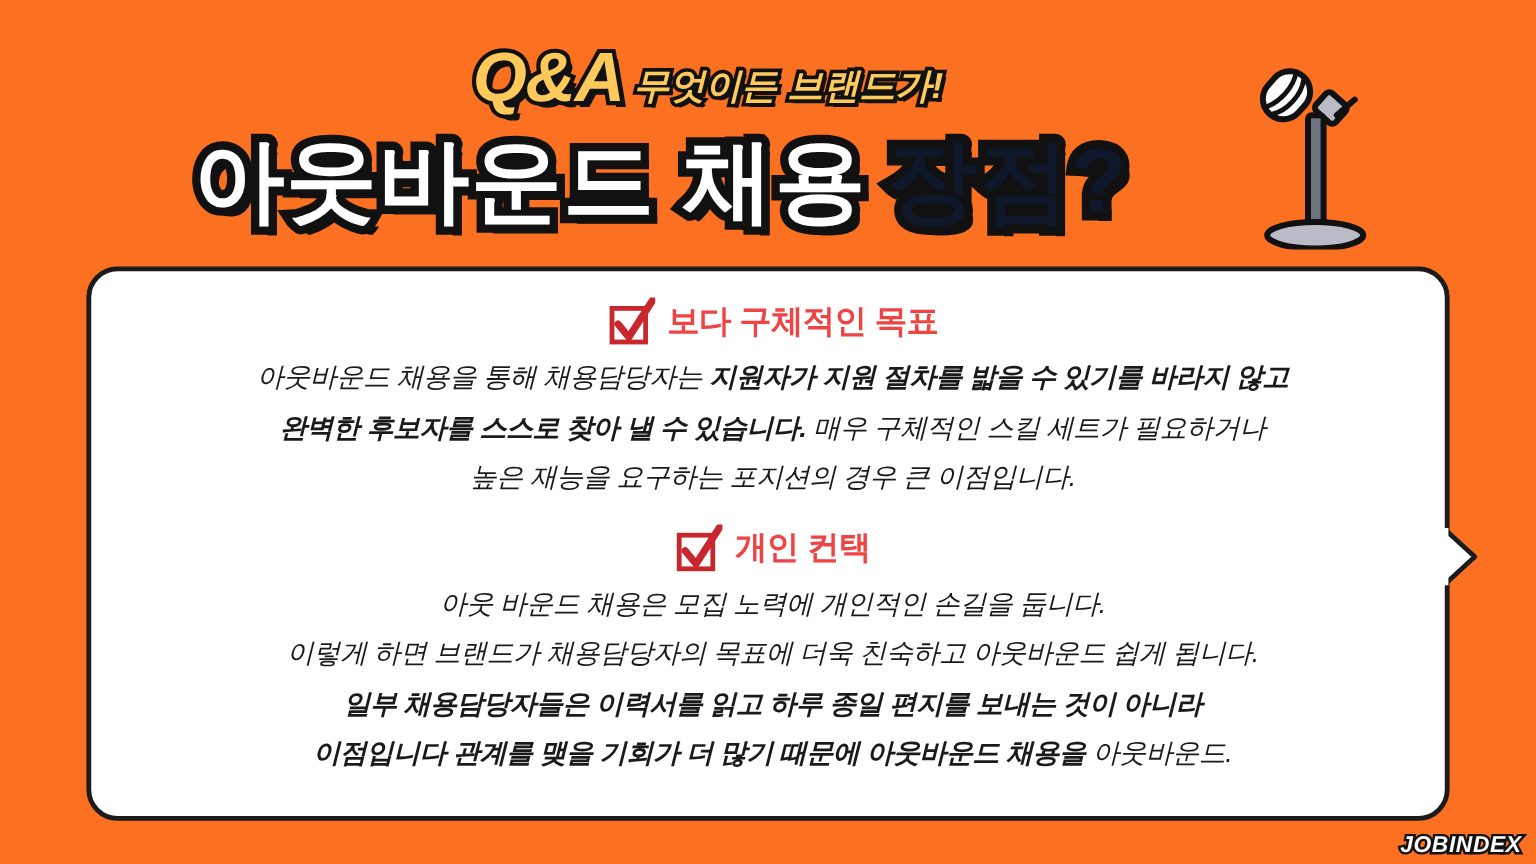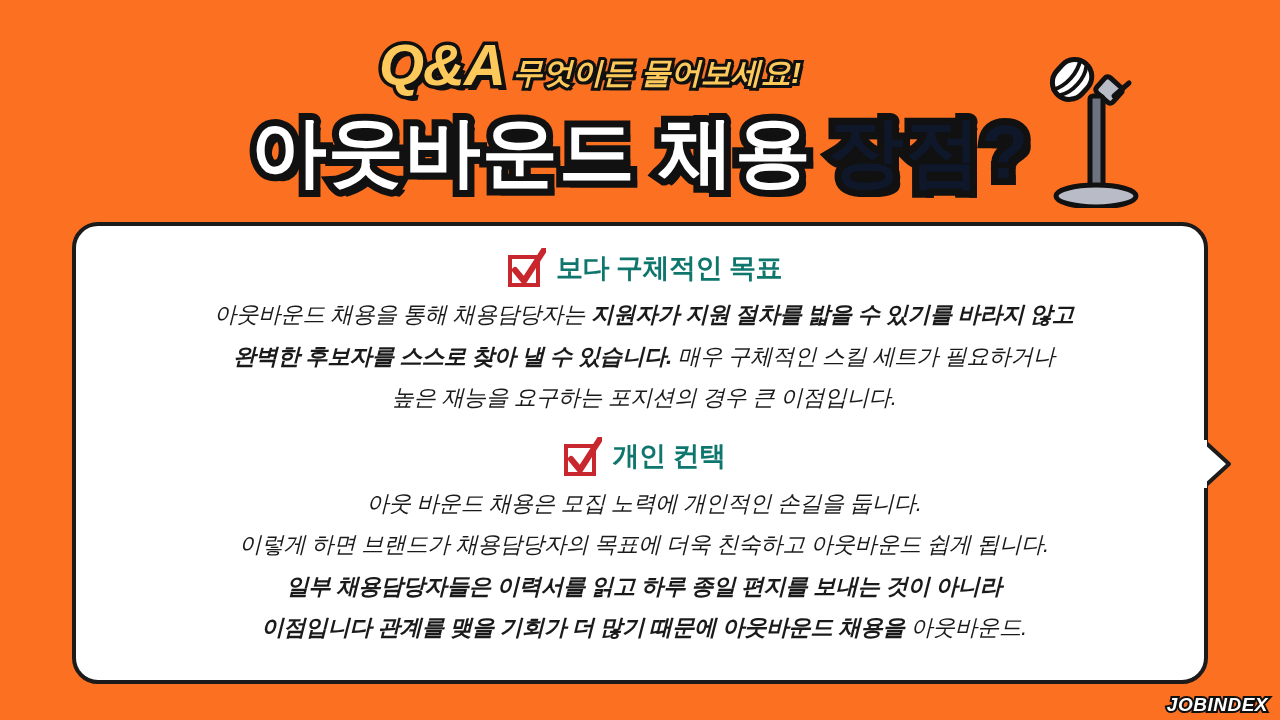--- a/index.html
+++ b/index.html
@@ -58,21 +58,21 @@
     position: relative;
     top: 8px;
     margin-left: 2px;
   }
 
   
   #title-row {
     position: absolute;
     left: 0;
     top: 104px;
-    width: 1280px;
+    width: 1101px;
     height: 96px;
     display: flex;
     align-items: center;
     justify-content: center;
   }
   .title-text {
     font-size: 76px;
     font-weight: bold;
     line-height: 1;
     white-space: nowrap;
@@ -130,21 +130,21 @@
     align-items: center;
     justify-content: center;
     gap: 10px;
     margin-top: 14px;
     margin-bottom: 6px;
   }
   .check-box { width: 40px; height: 40px; flex: none; }
   .section-title {
     font-size: 27px;
     font-weight: bold;
-    color: #0f766e;
+    color: #ef4444;
     line-height: 1;
     white-space: nowrap;
     letter-spacing: -0.5px;
   }
 
   
   .body-line {
     font-size: 22.5px;
     color: #1A1A1A;
     line-height: 1;
@@ -176,21 +176,21 @@
     margin-top: 36px;
   }
 </style>
 </head>
 <body>
 
 <div id="stage">
 
   <div id="header-row">
     <span class="qa-mark">Q&amp;A</span>
-    <span class="qa-sub">무엇이든 물어보세요!</span>
+    <span class="qa-sub">무엇이든 브랜드가!</span>
   </div>
 
   <div id="title-row">
     <span class="title-text title-white">아웃바운드 채용</span>
     <span class="title-text title-yellow">장점?</span>
   </div>
 
   <div id="mic">
     <svg viewBox="0 0 116 156" width="116" height="156" aria-hidden="true">
       <g stroke="#111111" stroke-width="5" stroke-linejoin="round" stroke-linecap="round">

